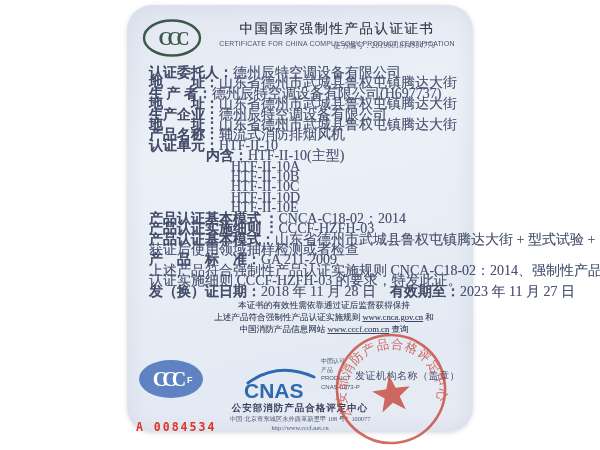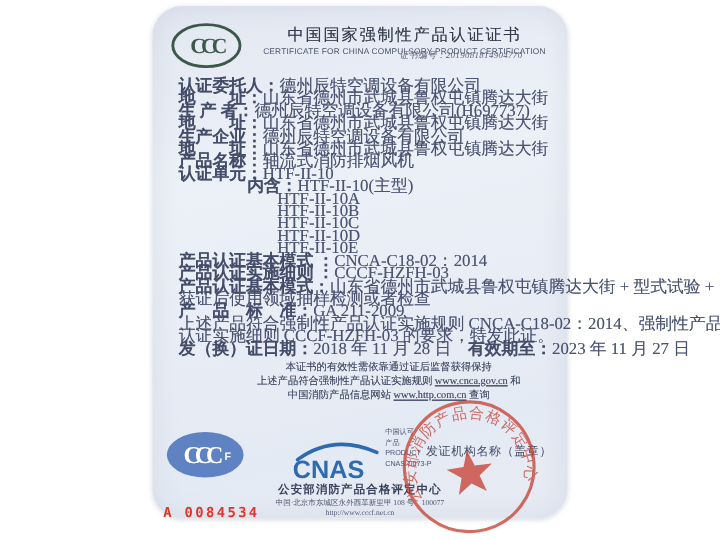--- a/index.html
+++ b/index.html
@@ -108,21 +108,21 @@
     <p class="ln">获证后使用领域抽样检测或者检查</p>
     <p class="ln"><b>产　品　标　准：</b><span>GA 211-2009</span></p>
     <p class="ln">上述产品符合强制性产品认证实施规则 CNCA-C18-02：2014、强制性产品</p>
     <p class="ln">认证实施细则 CCCF-HZFH-03 的要求，特发此证。</p>
     <p class="ln"><b>发（换）证日期：</b><span>2018 年 11 月 28 日</span>　<b>有效期至：</b><span>2023 年 11 月 27 日</span></p>
   </div>
 
   <div class="notes">
     <div>本证书的有效性需依靠通过证后监督获得保持</div>
     <div><span>上述产品符合强制性产品认证实施规则 </span><span class="url">www.cnca.gov.cn</span><span> 和</span></div>
-    <div><span>中国消防产品信息网站 </span><span class="url">www.http.com.cn</span><span> 查询</span></div>
+    <div><span>中国消防产品信息网站 </span><span class="url">www.cccf.com.cn</span><span> 查询</span></div>
   </div>
 
   <svg class="cccf-logo" width="70" height="44" viewBox="0 0 70 44">
     <ellipse cx="34" cy="21" rx="32" ry="19" fill="#5f82c2"></ellipse>
     <text x="30" y="28" text-anchor="middle" font-size="20" font-weight="bold" letter-spacing="-5" fill="#ffffff" font-family="Liberation Serif, DejaVu Serif, serif">CCC</text>
     <text x="50" y="25" font-size="9" font-weight="bold" fill="#ffffff" font-family="Liberation Sans, DejaVu Sans, sans-serif">F</text>
   </svg>
 
   <svg class="cnas-logo" width="80" height="36" viewBox="0 0 80 36">
     <path d="M8 16 Q 38 -6 74 10" fill="none" stroke="#2e6ab0" stroke-width="3" stroke-linecap="round"></path>

